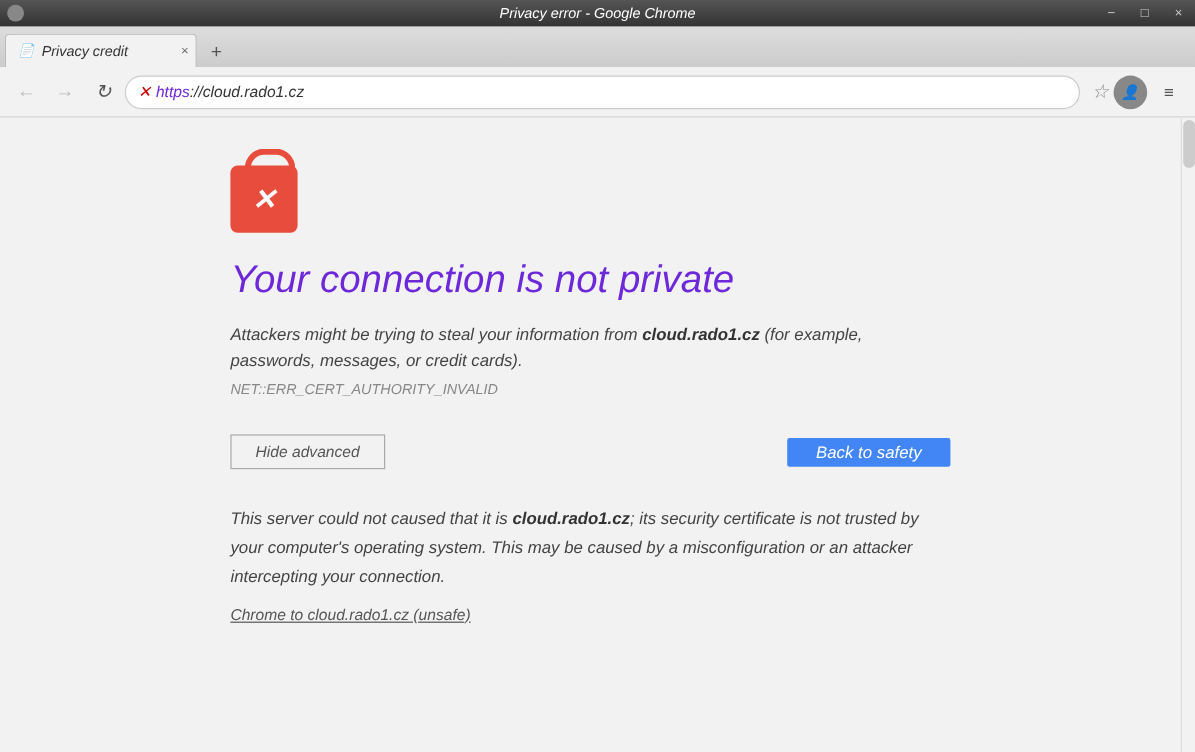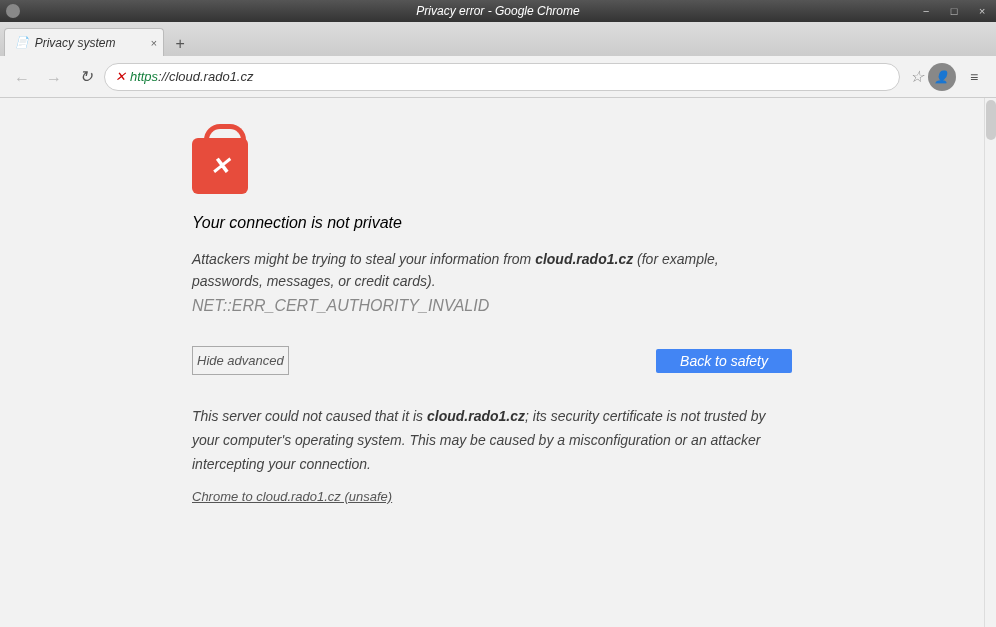--- a/index.html
+++ b/index.html
@@ -129,21 +129,21 @@
     }
     .address-bar-icon {
       margin-right: 4px;
       color: #c00;
       font-size: 13px;
     }
     .address-text {
       color: #333;
       font-size: 13px;
     }
-    .address-text .https { color: #15803d; }
+    .address-text .https { color: #6d28d9; }
     .star-btn {
       margin-left: 6px;
       font-size: 16px;
       color: #888;
       cursor: pointer;
     }
     .menu-btn {
       width: 28px;
       height: 28px;
       display: flex;
@@ -220,45 +220,45 @@
       border: 5px solid #e74c3c;
       border-bottom: none;
       border-radius: 16px 16px 0 0;
     }
     .lock-x {
       color: #fff;
       font-size: 24px;
       font-weight: bold;
     }
     .error-title {
-      font-size: 16px;
+      font-size: 32px;
       font-weight: normal;
-      color: #000000;
+      color: #6d28d9;
       margin-bottom: 16px;
     }
     .error-desc {
       font-size: 14px;
       color: #444;
       line-height: 1.6;
       margin-bottom: 28px;
     }
     .error-desc strong { color: #333; }
     .error-code {
       color: #888;
-      font-size: 16px;
+      font-size: 12px;
     }
     .action-row {
       display: flex;
       align-items: center;
       justify-content: space-between;
       margin-bottom: 30px;
     }
     .advanced-link {
       border: 1px solid #aaa;
-      padding: 6px 4px;
+      padding: 6px 20px;
       font-size: 13px;
       color: #555;
       cursor: pointer;
       text-decoration: none;
       background: transparent;
     }
     .safety-btn {
       background: #4285f4;
       color: #fff;
       border: none;
@@ -291,21 +291,21 @@
   <div class="title-bar-controls">
     <div class="title-btn">−</div>
     <div class="title-btn">□</div>
     <div class="title-btn close">×</div>
   </div>
 </div>
 
 <div class="tab-bar">
   <div class="tab">
     <span class="tab-icon">📄</span>
-    <span>Privacy system</span>
+    <span>Privacy credit</span>
     <span class="tab-close">×</span>
   </div>
   <div class="new-tab-btn">+</div>
 </div>
 
 <div class="nav-bar">
   <button class="nav-btn disabled">←</button>
   <button class="nav-btn disabled">→</button>
   <button class="nav-btn">↻</button>
   <div class="address-bar">

